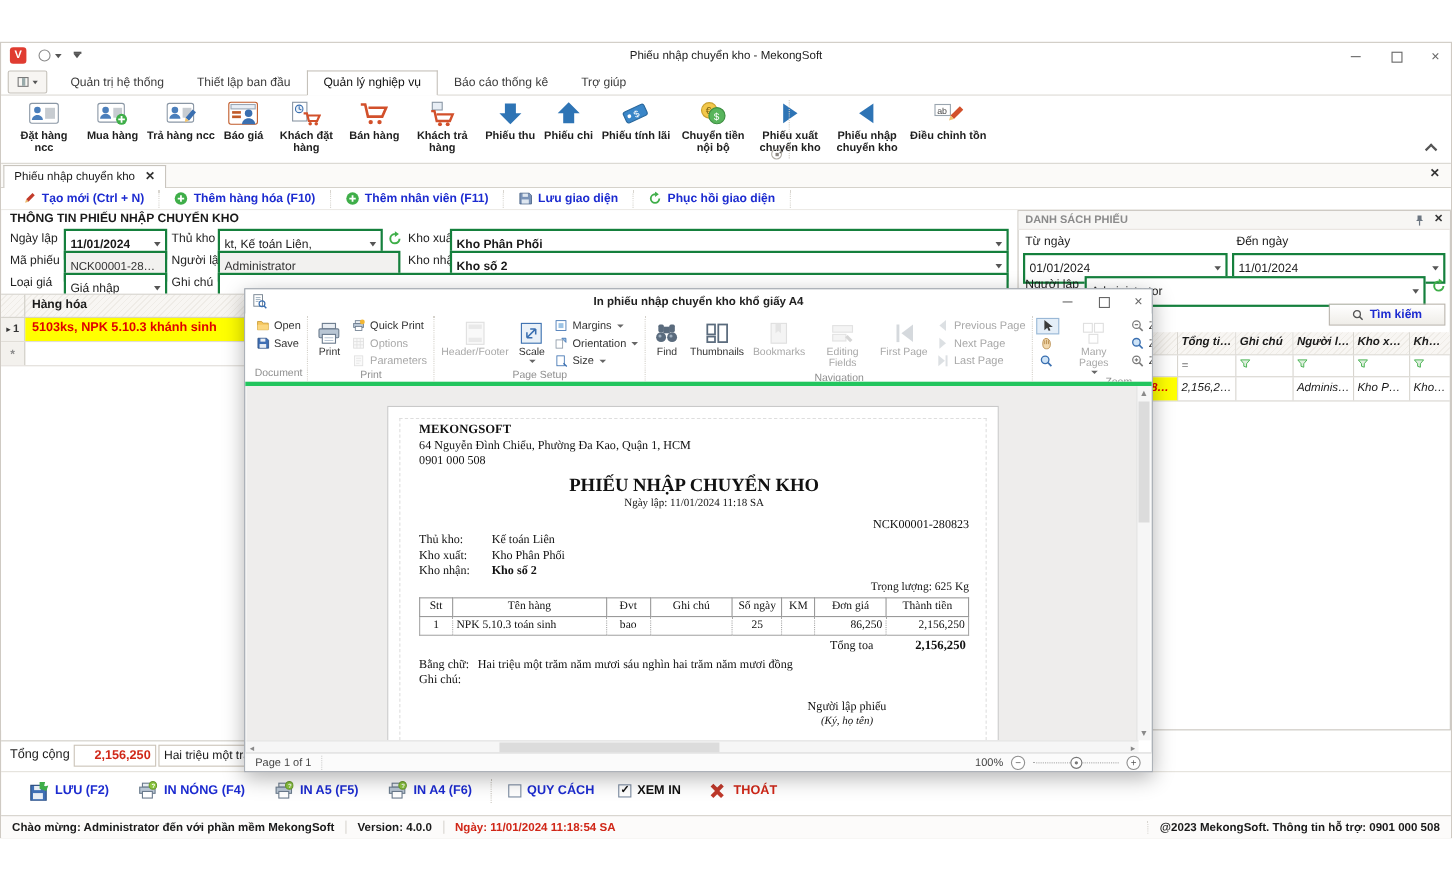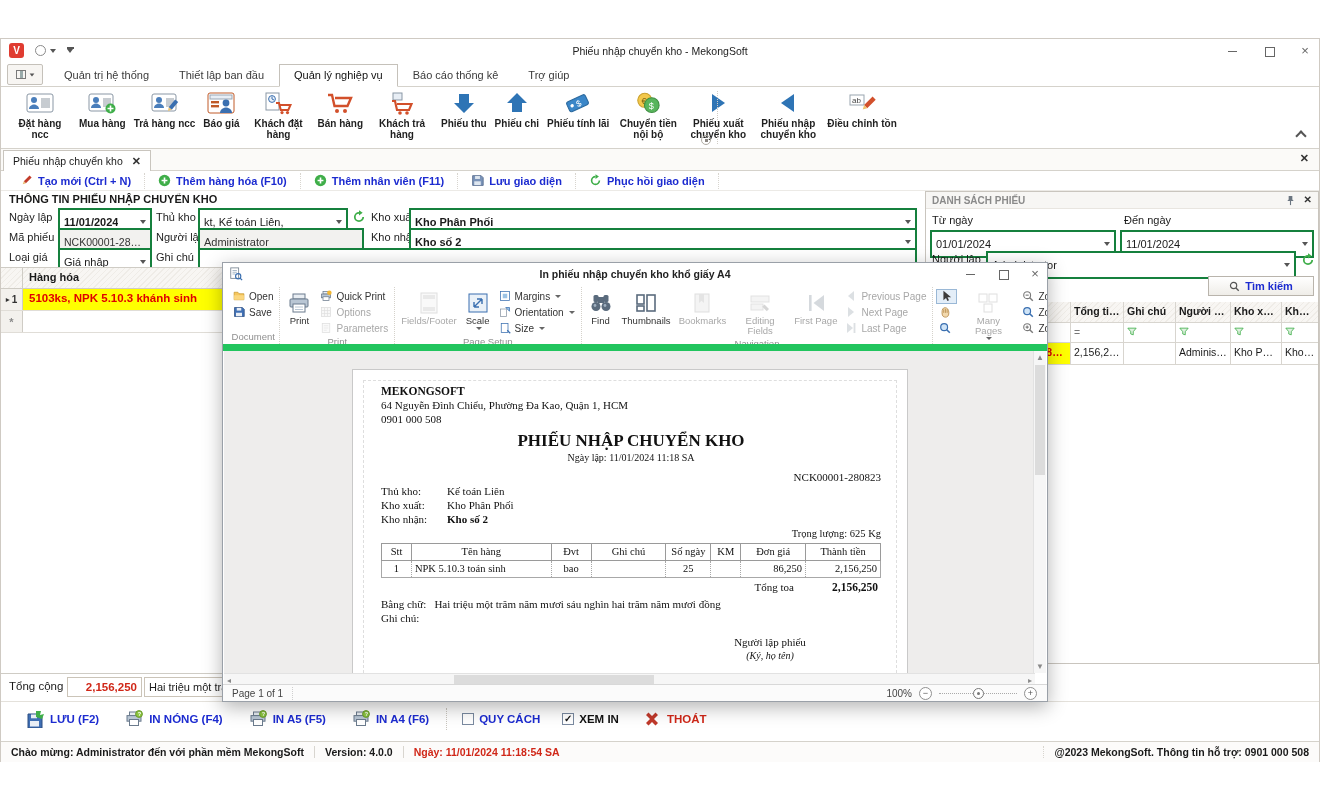--- a/index.html
+++ b/index.html
@@ -72,21 +72,21 @@
 .gr-empty{flex:1;}
 .newrow-star{color:#8a8a8a;font-size:11px;font-weight:700;}
 
 .rpanel{position:absolute;top:152px;left:924px;width:394px;height:473px;border:1px solid #c9c5be;background:#fff;}
 .rp-title{height:17px;display:flex;align-items:center;padding:0 6px;font-size:10px;font-weight:700;color:#8a8a8a;background:#f7f6f4;border-bottom:1px solid #e8e5e0;}
 .rp-ticons{margin-left:auto;display:flex;align-items:center;gap:8px;}
 .i11{width:11px;height:11px;display:inline-flex;}
 .i11 svg{width:11px;height:11px;}
 .rp-lbl{position:absolute;font-size:11px;}
 .rp-search{position:absolute;top:84px;right:4px;width:106px;height:20px;border:1px solid #b9b4ac;background:linear-gradient(#ffffff,#efede8);display:flex;align-items:center;justify-content:center;gap:5px;font-weight:700;color:#1c2bd0;font-size:11px;cursor:pointer;}
-.rgrid{position:absolute;top:110px;left:0;right:0;}
+.rgrid{position:absolute;top:110px;left:0;right:0;font-style:italic;}
 .rg-row{display:flex;border-bottom:1px solid #d8d5cf;}
 .rg-cell{border-right:1px solid #d8d5cf;overflow:hidden;white-space:nowrap;font-size:10.5px;padding:3px 3px;text-overflow:ellipsis;}
 .rg-head .rg-cell{font-weight:700;background:repeating-linear-gradient(135deg,#f8f6f3 0 3px,#efece7 3px 4px);height:20px;}
 .rg-filter .rg-cell{height:19px;color:#777;}
 .rg-data .rg-cell{height:21px;font-size:10.5px;}
 .c-ind{width:14px;flex:none;padding:0;}
 .c-ma{width:131px;flex:none;}
 .c-tt{width:53px;flex:none;}
 .c-gc{width:52px;flex:none;}
 .c-nl{width:55px;flex:none;}
@@ -117,21 +117,21 @@
 .sbdiv{height:12px;border-left:1px solid #d8d5cf;}
 .sb-date{color:#d02718;}
 .sb-right{margin-left:auto;padding:0 10px;border-left:1px dotted #d8d5cf;white-space:nowrap;}
 
 .dlg{position:absolute;left:222px;top:262px;width:826px;height:440px;background:#fff;border:1px solid #9aa0a8;box-shadow:0 5px 18px rgba(0,0,0,.30);z-index:10;}
 .dlg-title{position:absolute;top:0;left:0;right:0;height:22px;}
 .dlg-ticon{position:absolute;left:6px;top:4px;width:14px;height:14px;}
 .dlg-ticon svg{width:14px;height:14px;}
 .dlg-tt{position:absolute;left:0;right:0;top:0;height:22px;display:flex;align-items:center;justify-content:center;font-size:10.5px;font-weight:700;color:#222;}
 .dlg-btns{position:absolute;right:6px;top:0;height:22px;display:flex;align-items:center;gap:20px;}
-.dlg-tb{position:absolute;top:22px;left:0;right:0;height:66px;display:flex;background:#fff;border-bottom:7px solid #22c55e;padding:2px 2px 0 4px;overflow:hidden;}
+.dlg-tb{position:absolute;top:22px;left:0;right:0;height:66px;display:flex;background:#fff;border-bottom:4px solid #22c55e;padding:2px 2px 0 4px;overflow:hidden;}
 .tg{display:flex;flex-direction:column;border-right:1px dotted #d5d2cb;padding:0 3px;flex:none;}
 .tg-body{flex:1;display:flex;align-items:flex-start;gap:2px;padding-top:2px;}
 .tg-lbl{height:13px;text-align:center;font-size:9.5px;color:#8f8f8f;white-space:nowrap;overflow:hidden;}
 .bb{display:flex;flex-direction:column;align-items:center;gap:1px;padding:2px 3px;font-size:9.5px;color:#333;text-align:center;line-height:10px;cursor:pointer;}
 .bb .i24{width:26px;height:24px;display:flex;align-items:center;justify-content:center;}
 .i24 svg{width:24px;height:24px;}
 .bb .blab{max-width:52px;}
 .sbcol{display:flex;flex-direction:column;gap:1px;}
 .sb{display:flex;align-items:center;gap:3px;font-size:10px;height:15px;padding:0 3px;color:#333;white-space:nowrap;cursor:pointer;}
 .sb .i13 svg{width:12px;height:12px;}
@@ -772,21 +772,21 @@
      <div class="tg">
        <div class="tg-body">
          <div class="bb dis">
               <span class="i24">
                 <svg viewBox="0 0 24 24" xmlns="http://www.w3.org/2000/svg">
                   <rect x="4" y="2" width="16" height="20" fill="#f2f2f2" stroke="#b0b0b0"></rect>
                   <rect x="6" y="4" width="12" height="4" fill="#c9c9c9"></rect>
                   <rect x="6" y="16" width="12" height="4" fill="#c9c9c9"></rect>
                 </svg>
               </span>
-              <span class="blab" style="max-width:64px">Fields/Footer</span>
+              <span class="blab" style="max-width:64px">Header/Footer</span>
             </div>
          <div class="bb">
               <span class="i24">
                 <svg viewBox="0 0 24 24" xmlns="http://www.w3.org/2000/svg">
                   <rect x="3" y="3" width="18" height="18" fill="#eaf1f8" stroke="#3a6fb0"></rect>
                   <path d="M16 8L8 16M16 8h-5M16 8v5M8 16h5M8 16v-5" stroke="#3a6fb0" fill="none" stroke-width="1.4"></path>
                 </svg>
               </span>
               <span class="blab">Scale</span>
               <span class="crs"></span>

